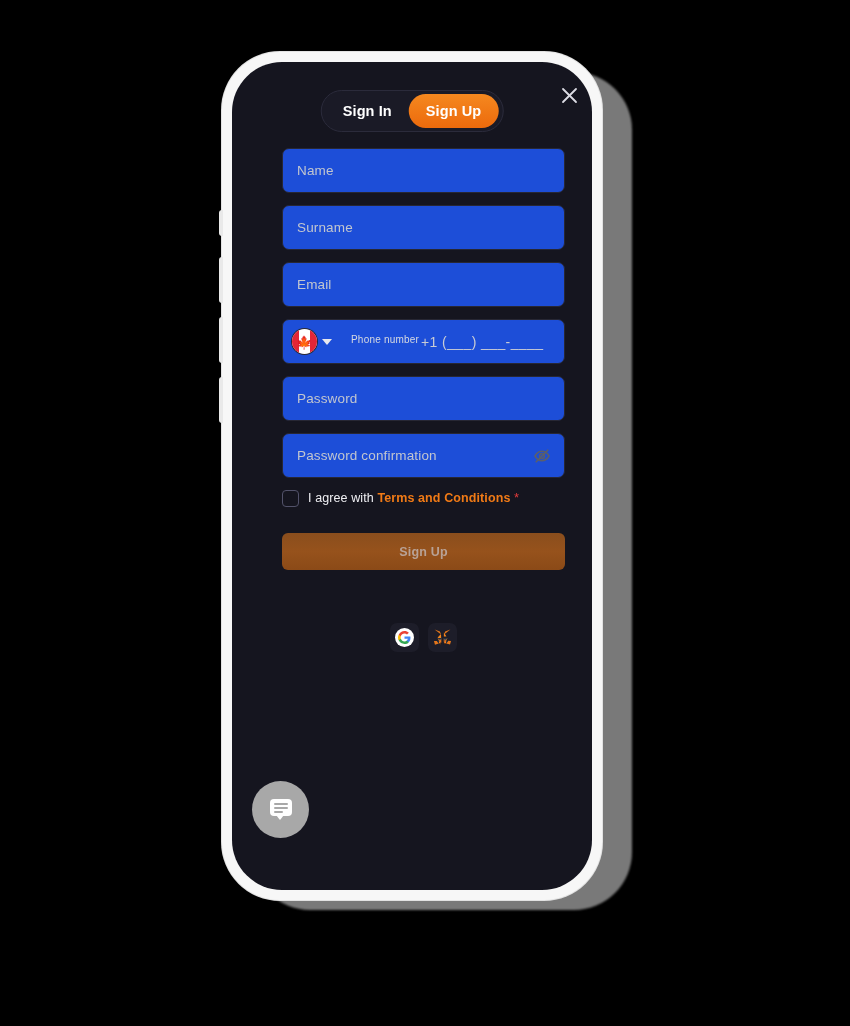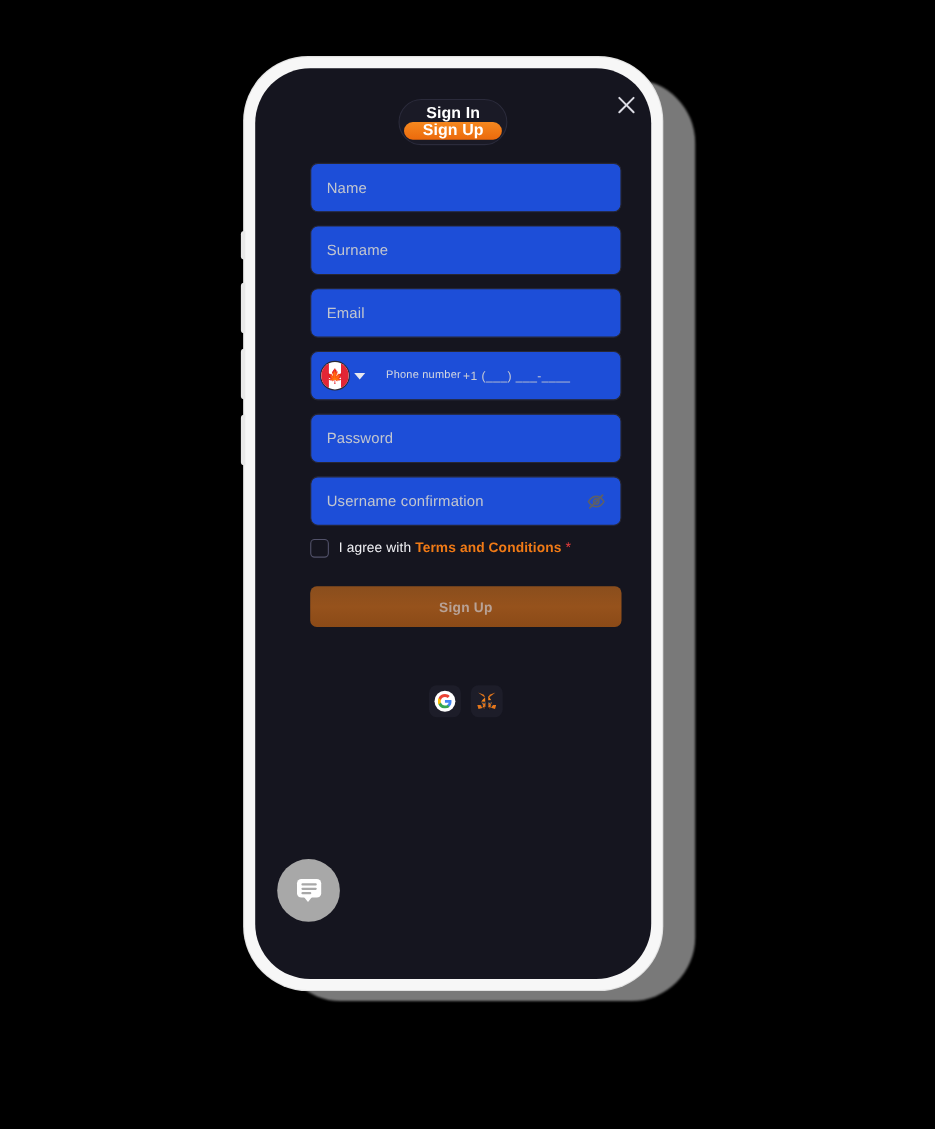--- a/index.html
+++ b/index.html
@@ -62,21 +62,20 @@
   .tab-pill {
     position: absolute;
     left: 50%; transform: translateX(-50%);
     top: 28px;
     display: flex; align-items: center;
     background: #1a1a26;
     border: 1px solid #2b2b3b;
     border-radius: 22px;
     padding: 4px;
     height: 42px;
-    flex-direction: column;
   }
   .tab {
     height: 34px;
     padding: 0 17px;
     display: flex; align-items: center; justify-content: center;
     border-radius: 18px;
     font-size: 14.5px;
     font-weight: bold;
     color: #ffffff;
     cursor: pointer;
@@ -143,21 +142,21 @@
     color: #e32636; font-size: 13px; line-height: 1;
   }
   .caret {
     width: 0; height: 0;
     border-left: 5px solid transparent;
     border-right: 5px solid transparent;
     border-top: 6px solid #e8e8ee;
   }
   .phone-texts { display: flex; flex-direction: row; justify-content: center; gap: 2px; }
   .phone-label { font-size: 10px; color: #d6d9e0; letter-spacing: .2px; }
-  .phone-value { font-size: 11px; color: #c9ccd4; letter-spacing: .4px; }
+  .phone-value { font-size: 14px; color: #c9ccd4; letter-spacing: .4px; }
 
   
   .terms {
     display: flex; align-items: flex-start;
     gap: 9px;
     margin-top: 10px;
     margin-bottom: 26px;
   }
   .checkbox {
     width: 17px; height: 17px;
@@ -290,21 +289,21 @@
           <span class="phone-value">+1 (___) ___-____</span>
         </div>
       </div>
 
       <div class="field">
         <span class="ph">Password</span>
       </div>
 
 
       <div class="field">
-        <span class="ph">Username confirmation</span>
+        <span class="ph">Password confirmation</span>
         <span class="eye">
           <svg width="18" height="18" viewBox="0 0 20 20">
             <path d="M2.2 10S5.2 4.8 10 4.8 17.8 10 17.8 10 14.8 15.2 10 15.2 2.2 10 2.2 10Z" fill="none" stroke="#5b5f6b" stroke-width="1.7"></path>
             <circle cx="10" cy="10" r="2.7" fill="none" stroke="#5b5f6b" stroke-width="1.7"></circle>
             <line x1="3.6" y1="16.4" x2="16.4" y2="3.6" stroke="#5b5f6b" stroke-width="1.9" stroke-linecap="round"></line>
           </svg>
         </span>
       </div>
 
       <div class="terms">

